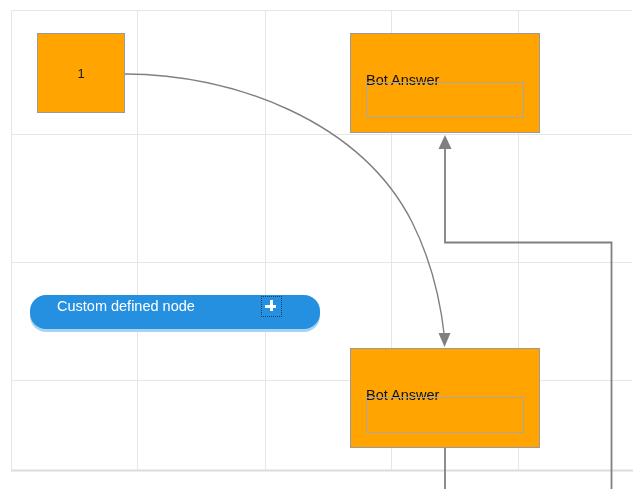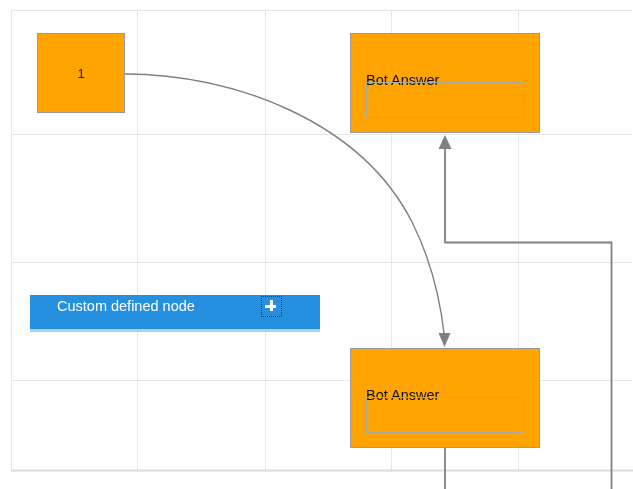--- a/index.html
+++ b/index.html
@@ -79,20 +79,21 @@
     left: 30px;
     top: 295px;
     width: 290px;
     height: 34px;
     background: #2690e0;
     box-shadow: 0 3px 0 0 #a7d4f3;
     display: flex;
     align-items: center;
     box-sizing: border-box;
     padding: 0 12px 12px 27px;
+    border-radius: 16px;
   }
   #palette-label {
     color: #ffffff;
     font-size: 14.5px;
     line-height: 1;
     flex: 1 1 auto;
     white-space: nowrap;
   }
   #palette-add {
     width: 19px;

